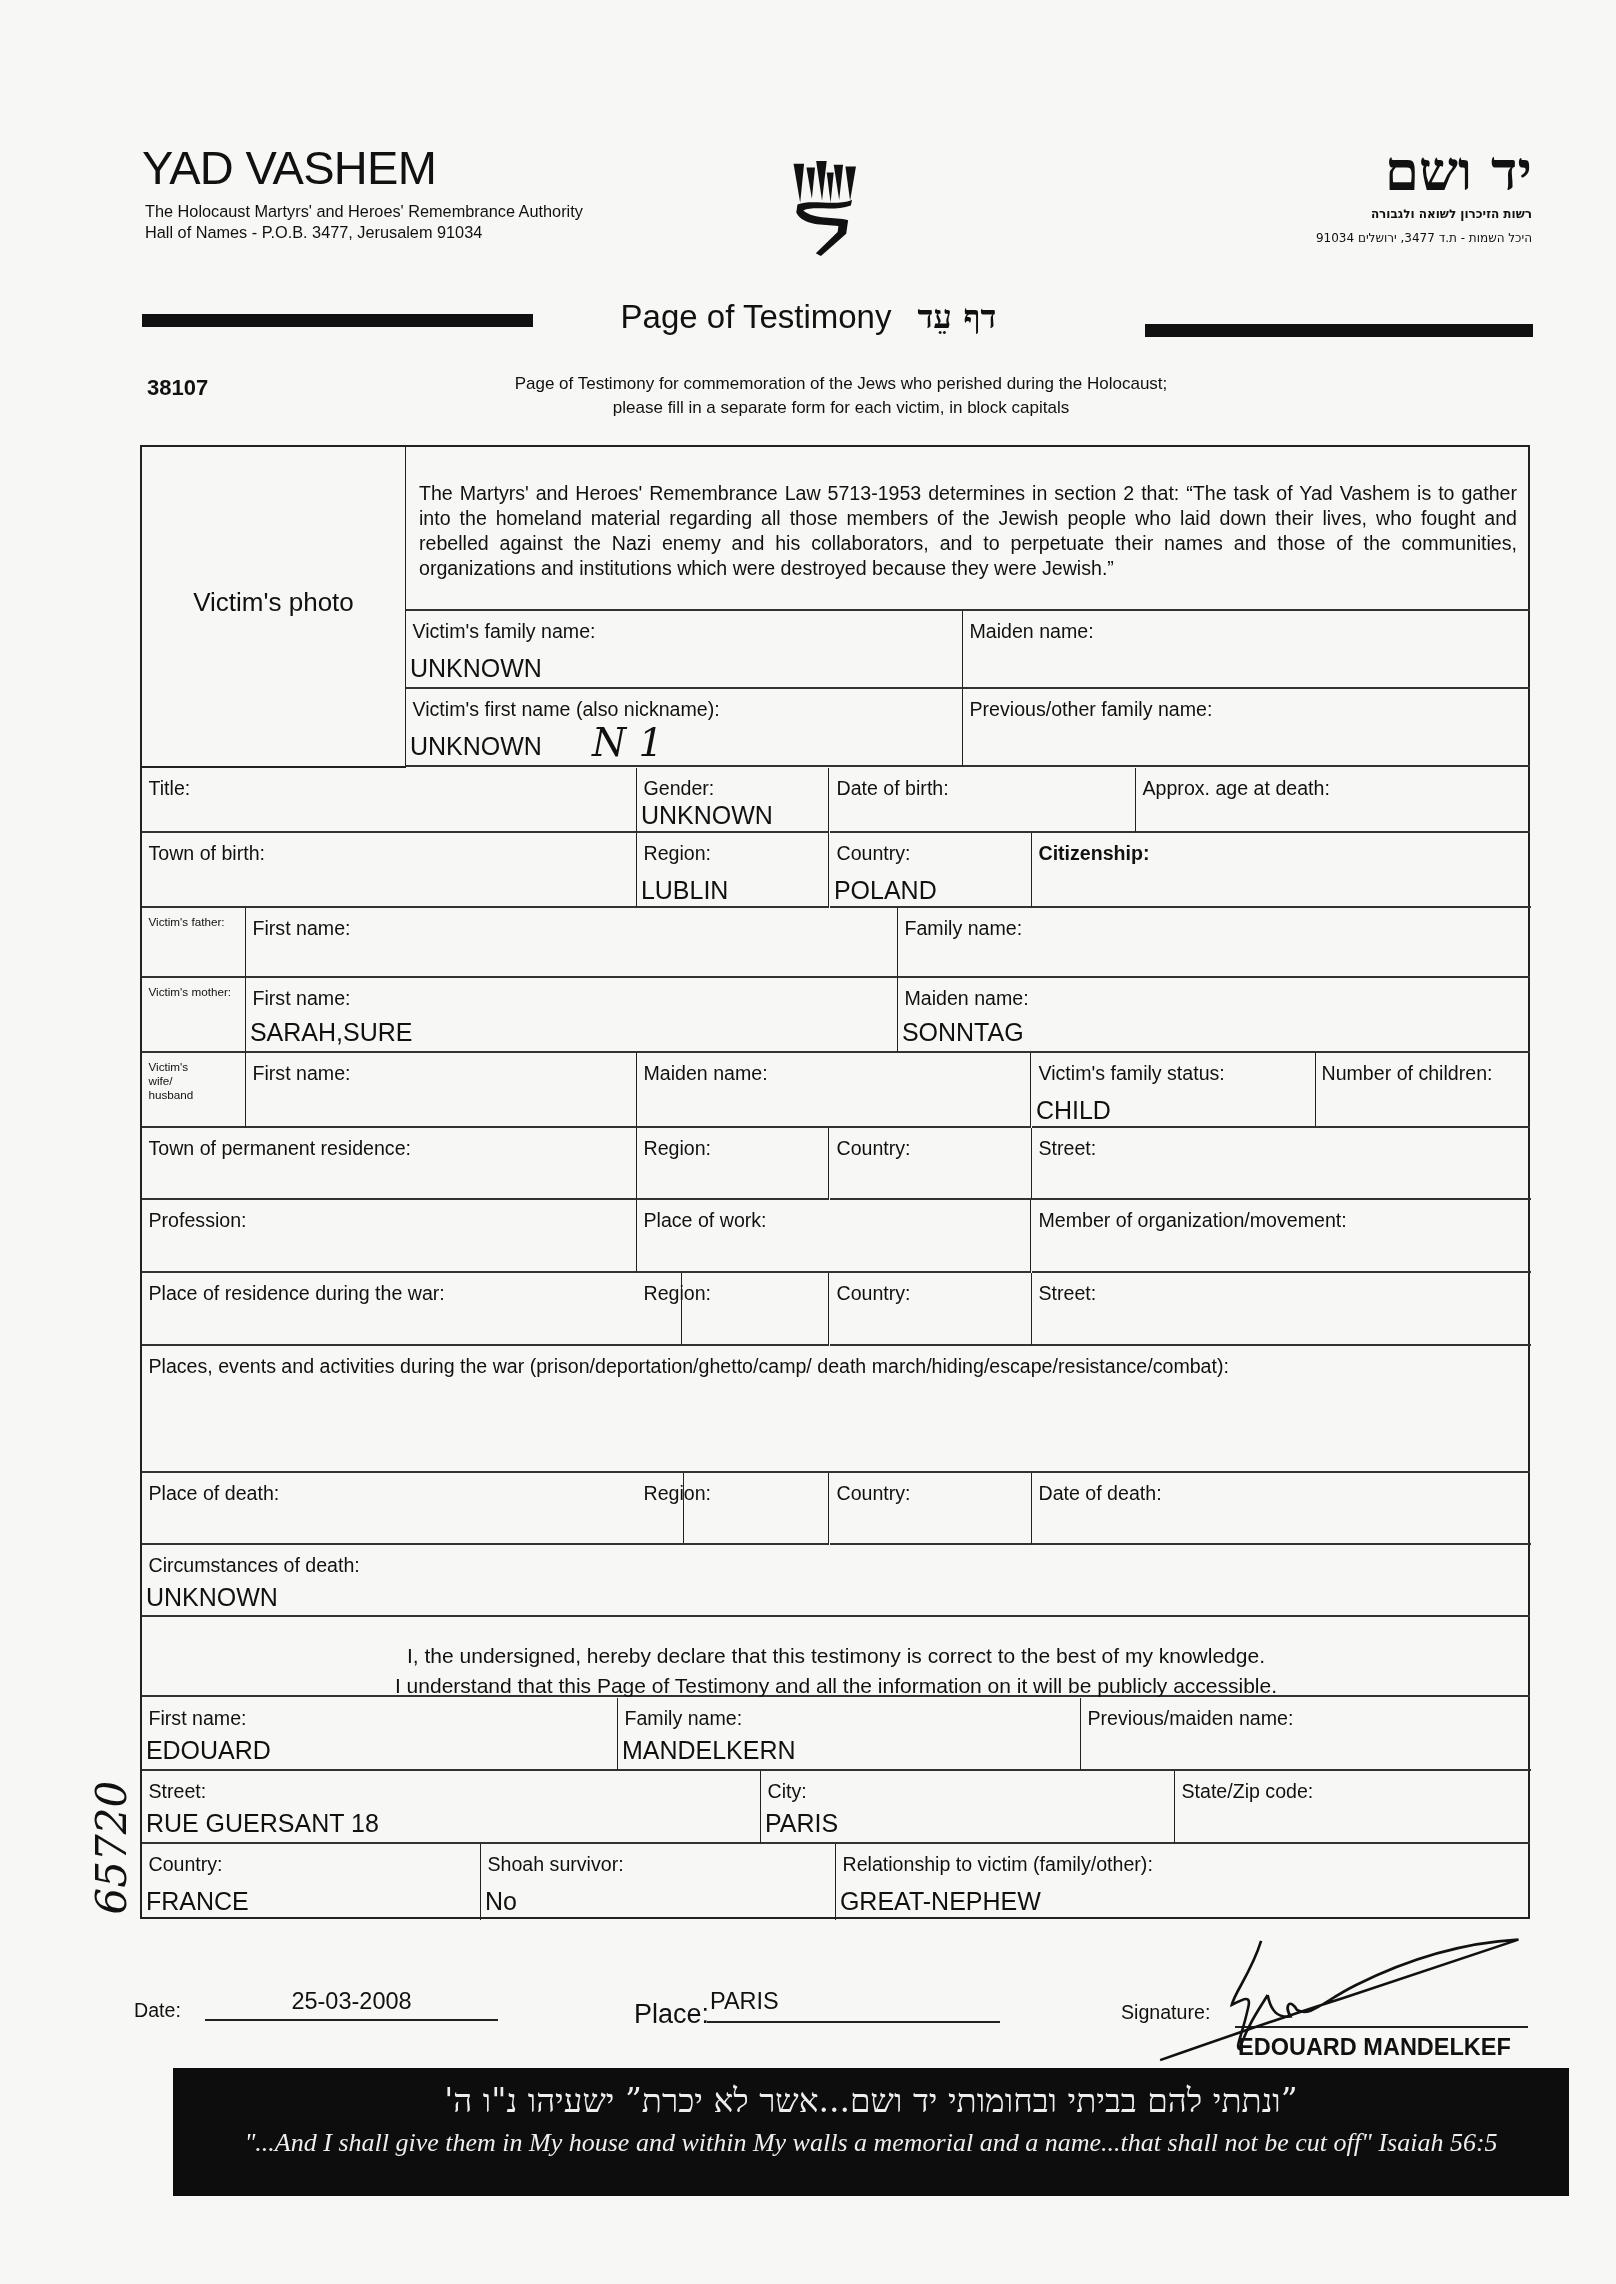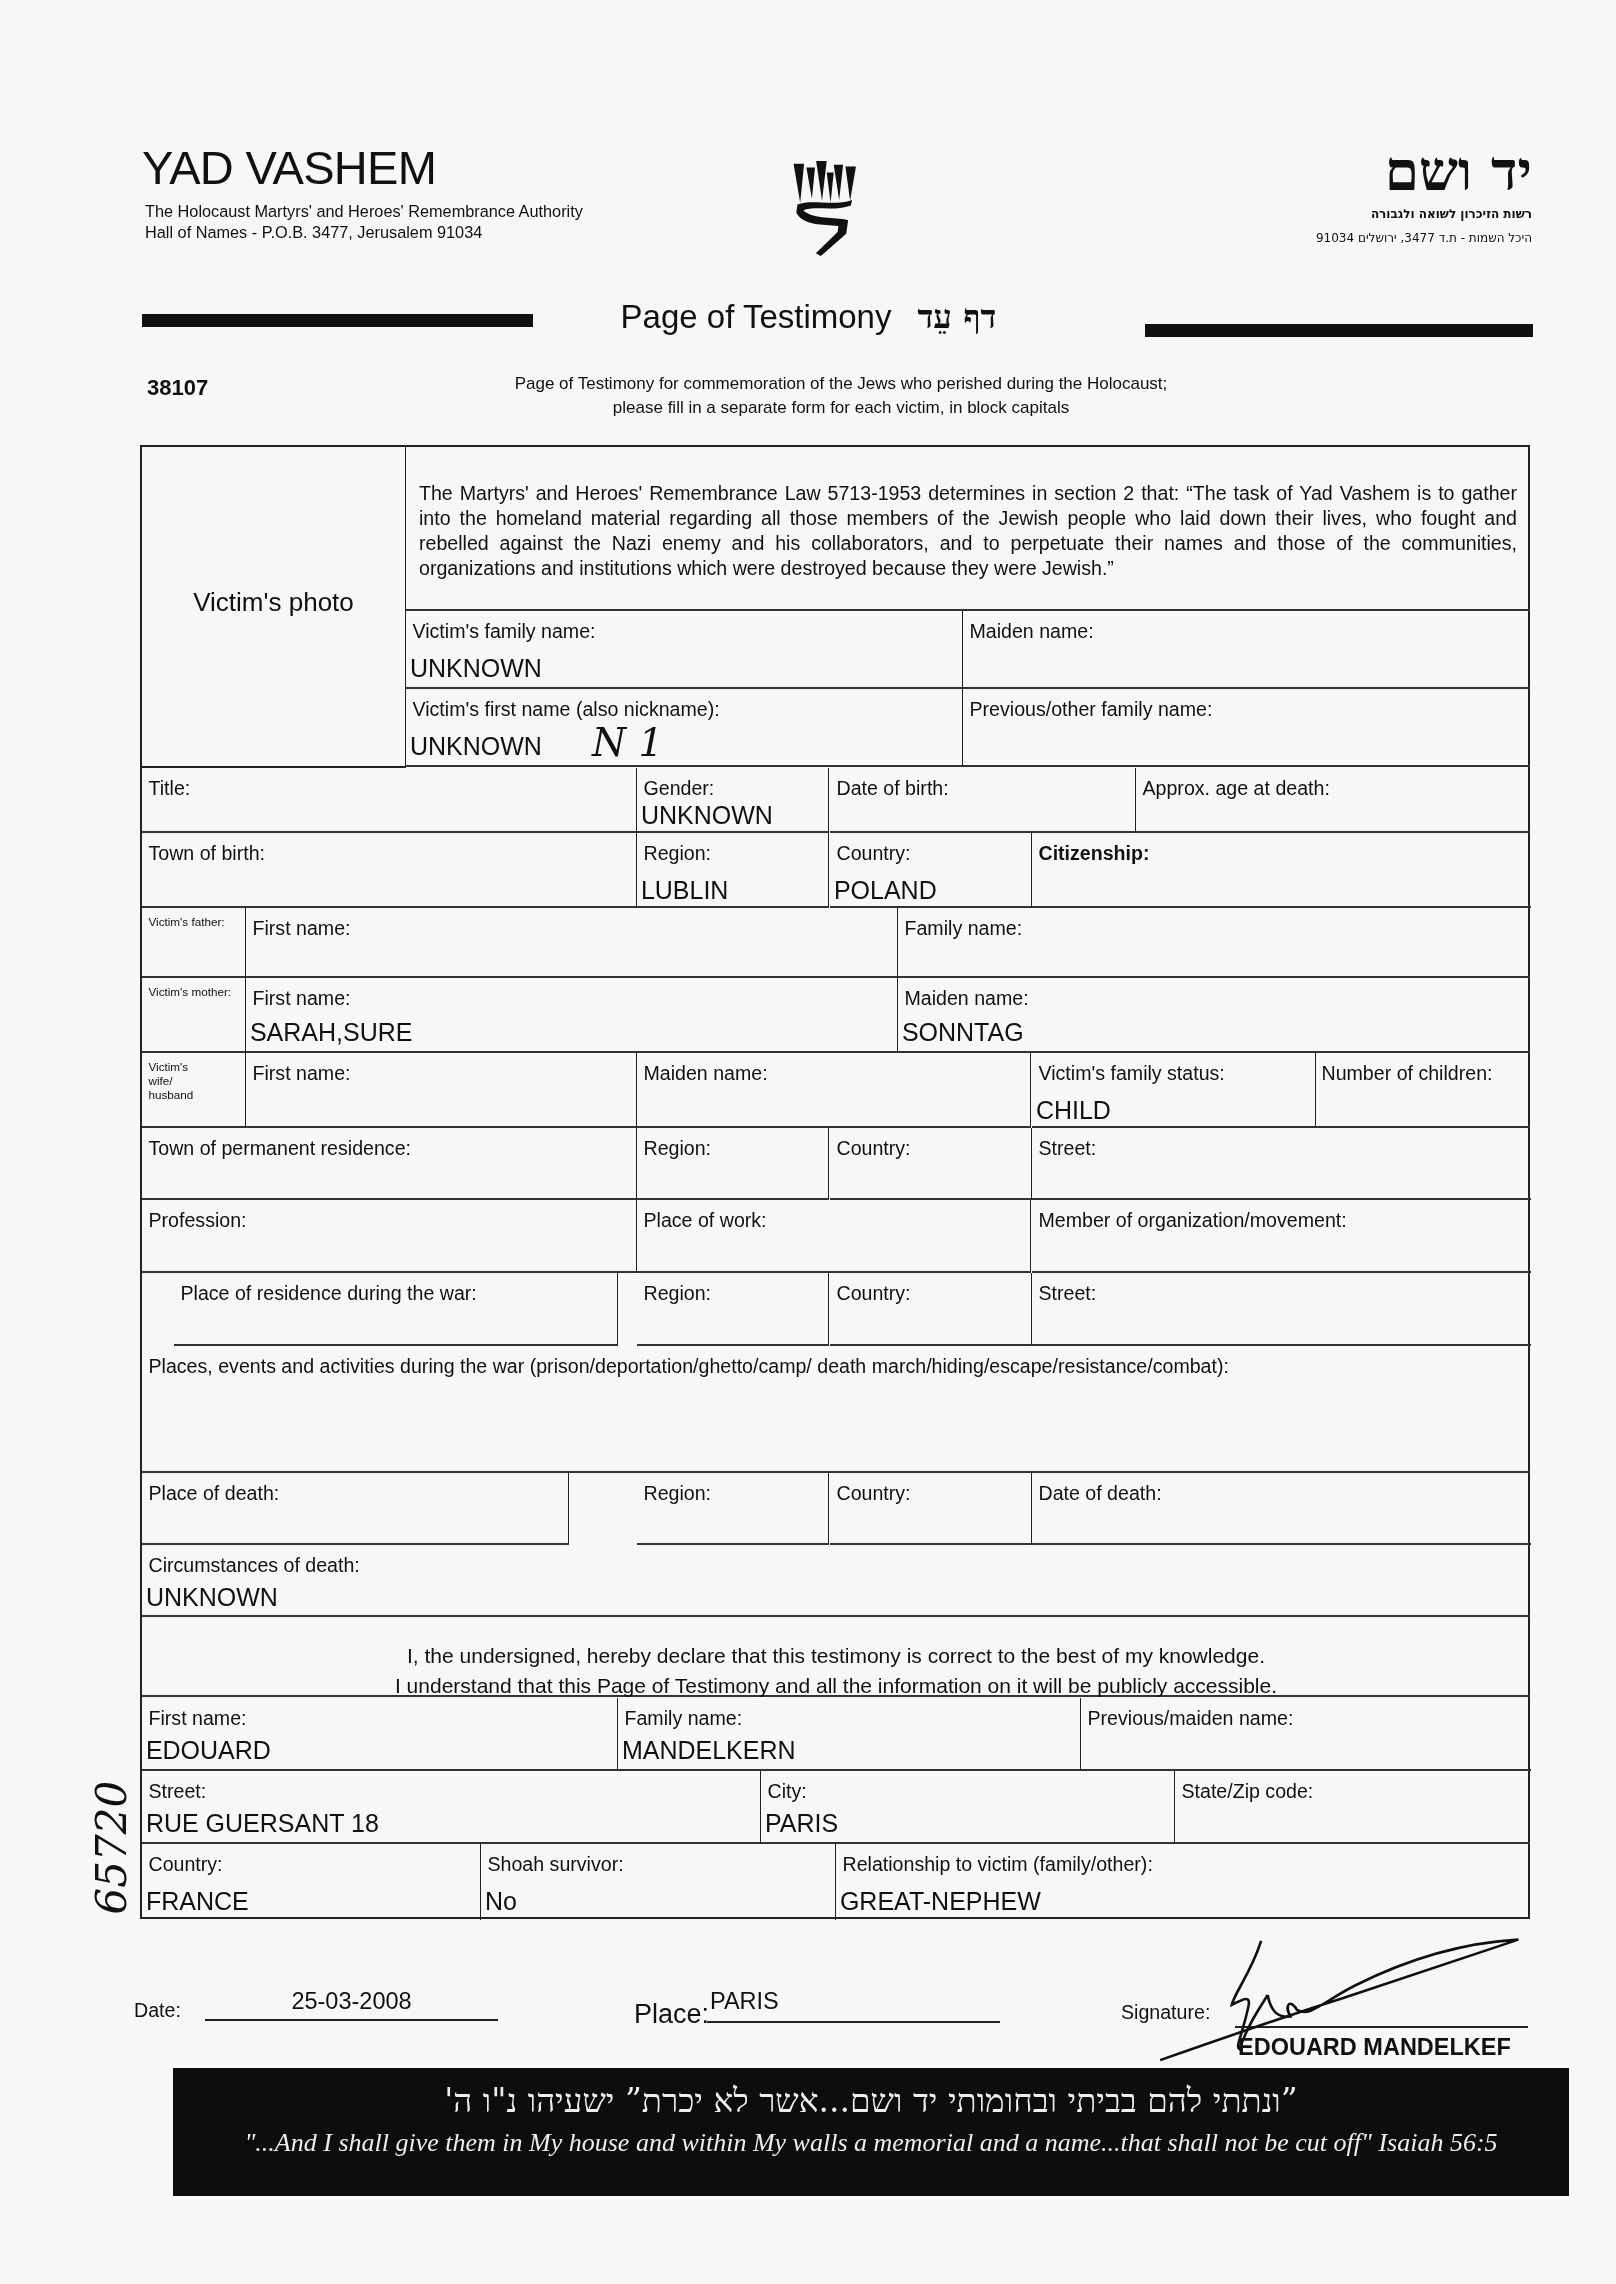--- a/index.html
+++ b/index.html
@@ -176,38 +176,38 @@
   <div class="cell" style="left:0; top:753px; width:495px; height:73px;">
     <div class="lbl">Profession:</div>
   </div>
   <div class="cell" style="left:495px; top:753px; width:394px; height:73px;">
     <div class="lbl">Place of work:</div>
   </div>
   <div class="cell" style="left:890px; top:753px; width:499px; height:73px; border-right:none;">
     <div class="lbl">Member of organization/movement:</div>
   </div>
 
-  <div class="cell" style="left:0; top:826px; width:444px; height:73px;margin-left:32px;">
+  <div class="cell" style="left:0; top:826px; width:540px; height:73px;">
     <div class="lbl">Place of residence during the war:</div>
   </div>
   <div class="cell" style="left:495px; top:826px; width:192px; height:73px;">
     <div class="lbl">Region:</div>
   </div>
   <div class="cell" style="left:688px; top:826px; width:202px; height:73px;">
     <div class="lbl">Country:</div>
   </div>
   <div class="cell" style="left:890px; top:826px; width:499px; height:73px; border-right:none;">
     <div class="lbl">Street:</div>
   </div>
 
   <div class="cell" style="left:0; top:899px; width:1388px; height:127px; border-right:none;">
     <div class="lbl">Places, events and activities during the war (prison/deportation/ghetto/camp/ death march/hiding/escape/resistance/combat):</div>
   </div>
 
-  <div class="cell" style="left:0; top:1026px; width:427px; height:72px;">
+  <div class="cell" style="left:0; top:1026px; width:542px; height:72px;">
     <div class="lbl">Place of death:</div>
   </div>
   <div class="cell" style="left:495px; top:1026px; width:192px; height:72px;">
     <div class="lbl">Region:</div>
   </div>
   <div class="cell" style="left:688px; top:1026px; width:202px; height:72px;">
     <div class="lbl">Country:</div>
   </div>
   <div class="cell" style="left:890px; top:1026px; width:499px; height:72px; border-right:none;">
     <div class="lbl">Date of death:</div>

